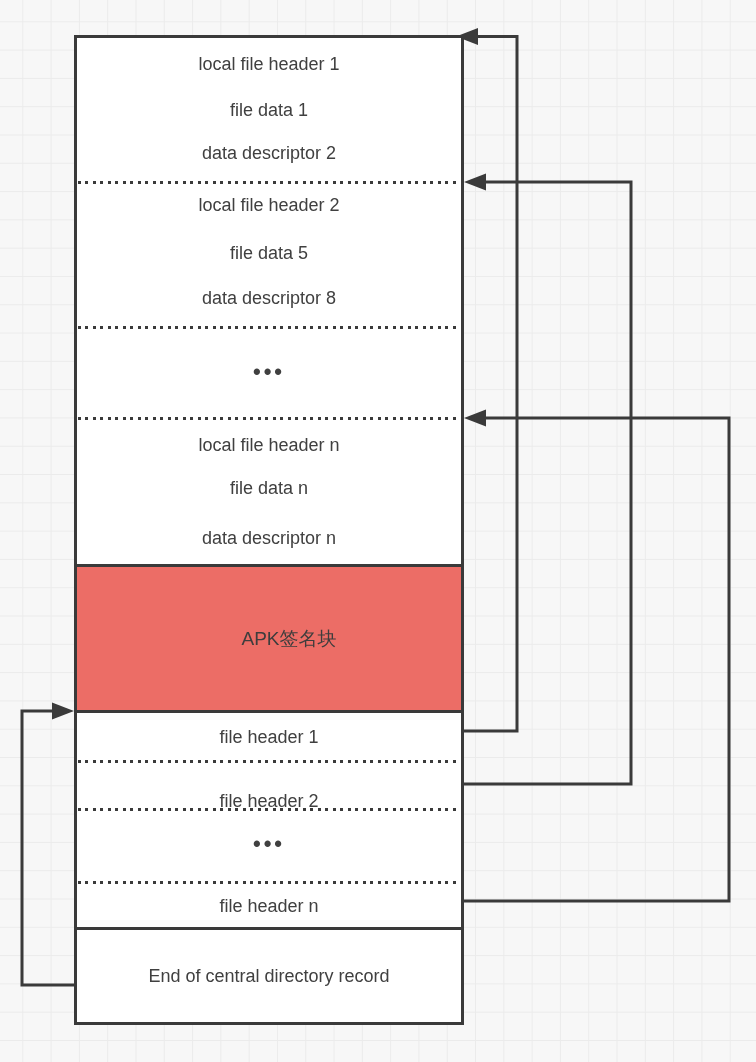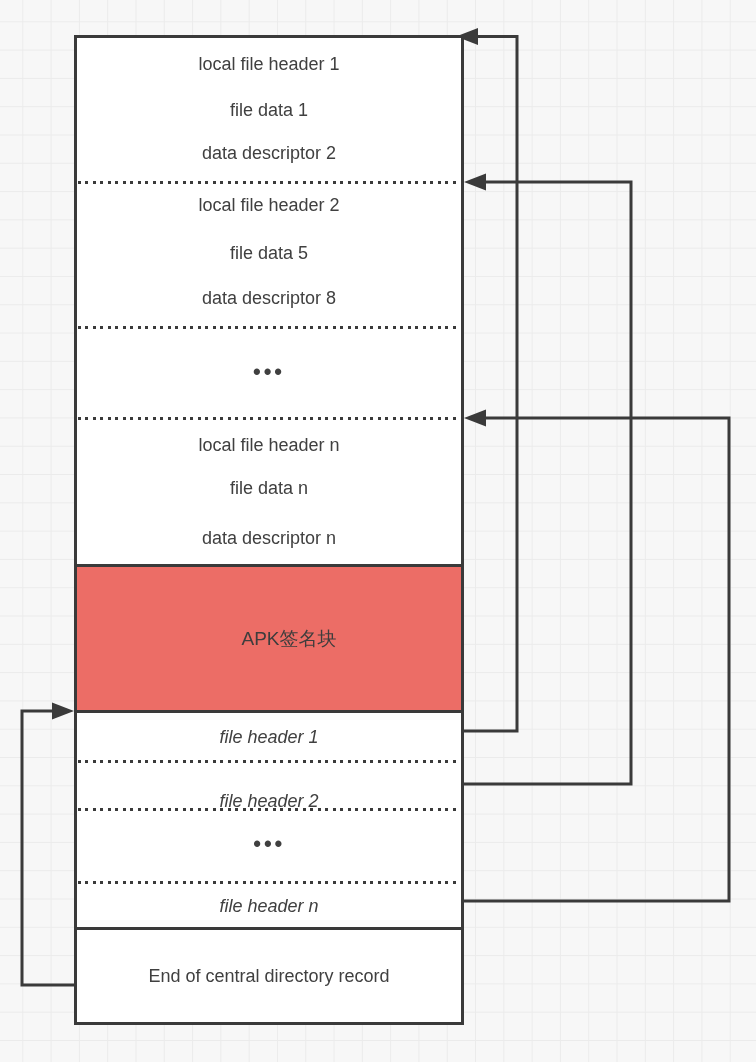--- a/index.html
+++ b/index.html
@@ -41,21 +41,21 @@
     background: #ffffff;
     border: 3px solid #3a3a3a;
     box-sizing: border-box;
     color: #404040;
     font-size: 18px;
   }
   .box-zip    { top: 35px;  height: 532px; }
   .box-sign   { top: 564px; height: 149px; background: #ec6d66; color: #3d3d3d;
                 display: flex; align-items: center; justify-content: center;
                 font-size: 19px; padding-left: 40px; }
-  .box-cd     { top: 710px; height: 220px; font-style: italic; }
+  .box-cd     { top: 710px; height: 220px; }
   .box-eocd   { top: 927px; height: 98px;
                 display: flex; align-items: center; justify-content: center; }
   .lbl {
     position: absolute;
     left: 0;
     right: 0;
     height: 24px;
     line-height: 24px;
     text-align: center;
     white-space: nowrap;

